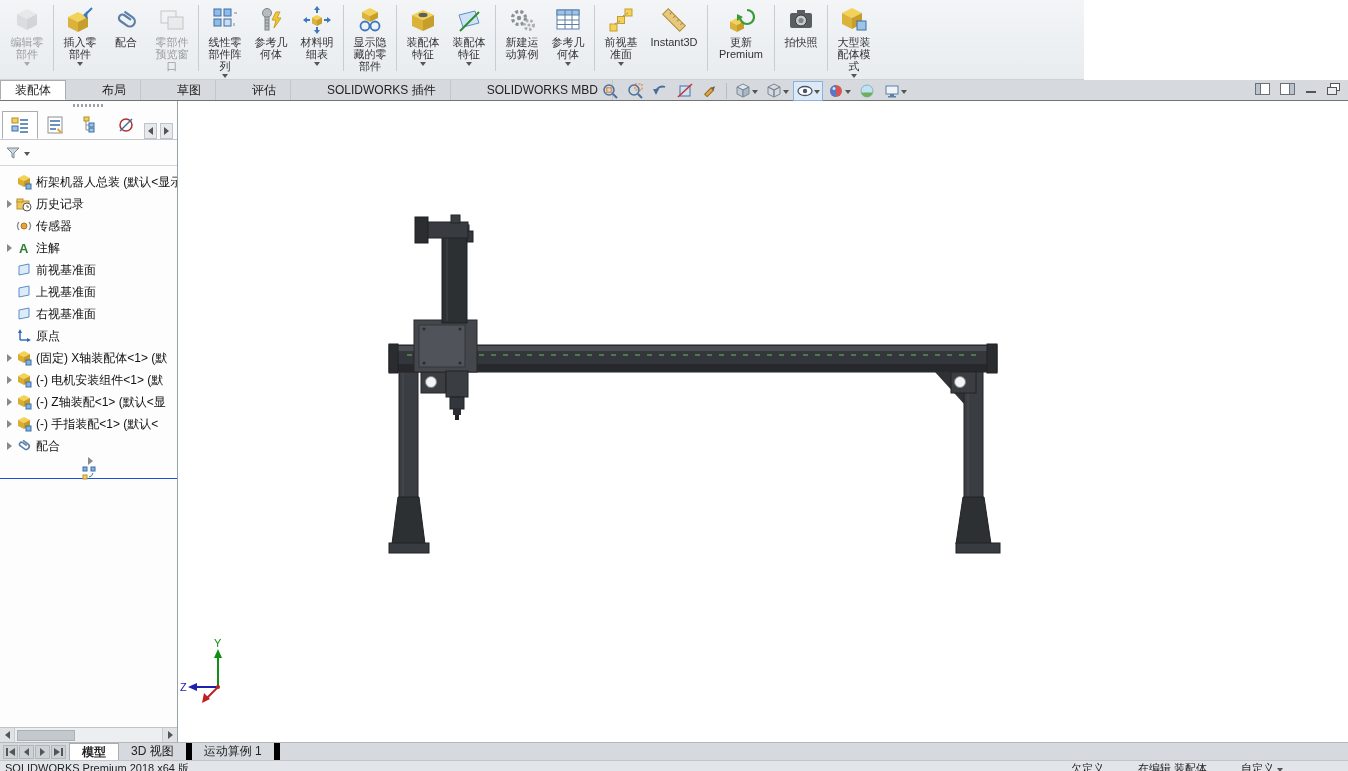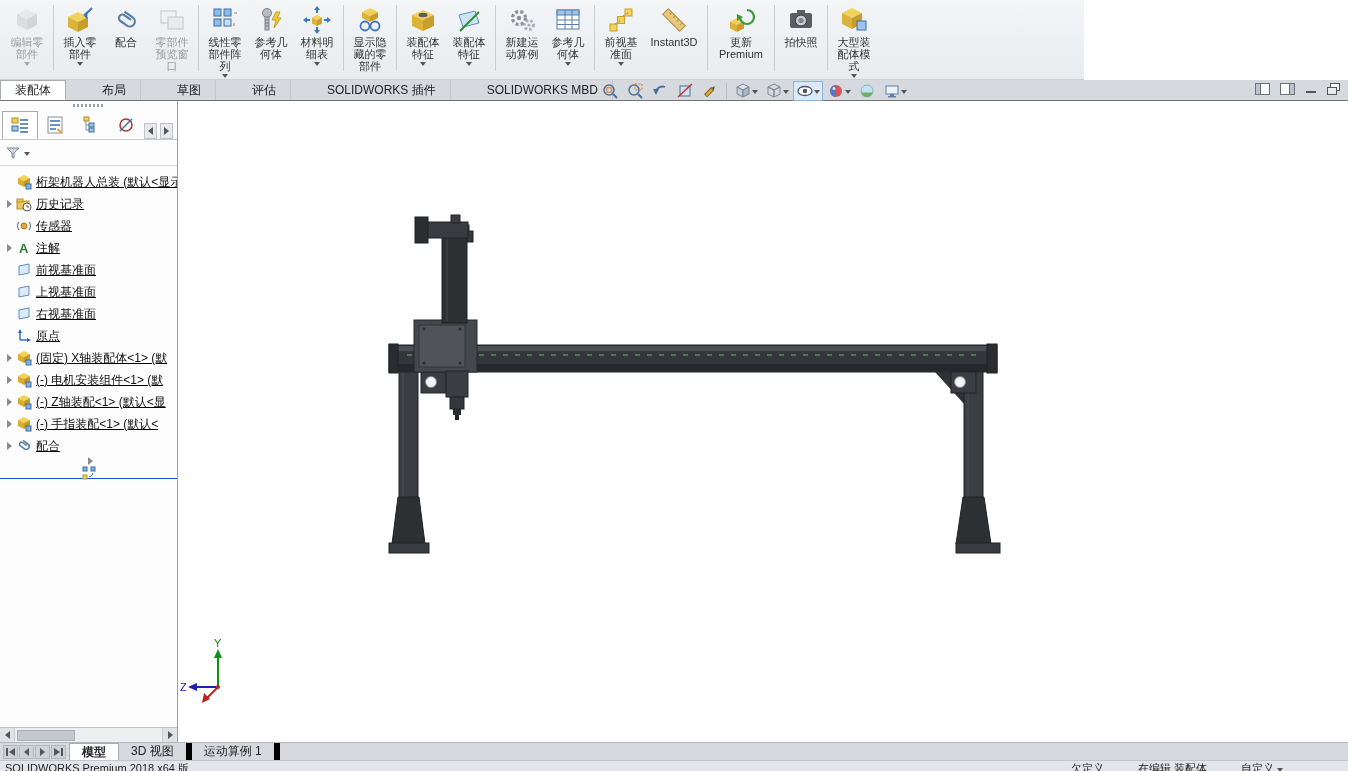--- a/index.html
+++ b/index.html
@@ -34,21 +34,21 @@
   .grip { height:9px; display:flex; justify-content:center; align-items:center; }
   .grip i { width:32px; height:3px; background:repeating-linear-gradient(90deg,#9aa2aa 0 2px,transparent 2px 4px); }
   .fm-tabs { display:flex; align-items:flex-end; height:30px; border-bottom:1px solid #c6cacd; padding:0 2px; }
   .ftab { width:36px; height:28px; display:flex; align-items:center; justify-content:center; border:1px solid transparent; }
   .ftab svg { width:20px; height:20px; }
   .ftab.active { background:#fff; border-color:#a9adb1; border-bottom-color:#fff; }
   .fm-arr { margin-left:auto; display:flex; gap:3px; padding-right:2px; }
   .fm-arr span { width:13px; height:16px; display:flex; align-items:center; justify-content:center; background:#e7eaed; border:1px solid #c0c4c8; }
   .filter-row { height:26px; display:flex; align-items:center; padding:0 5px; border-bottom:1px solid #d4d8db; gap:3px; }
   .filter-row svg { width:16px; height:16px; }
-  .tree { flex:1; overflow:hidden; padding-top:5px;text-decoration:underline; }
+  .tree { flex:1; overflow:hidden; padding-top:5px; }
   .trow { height:22px; display:flex; align-items:center; padding-left:3px; white-space:nowrap; }
   .trow .ar { width:12px; display:flex; justify-content:center; flex:none; }
   .trow .ar i { width:0; height:0; border-top:4px solid transparent; border-bottom:4px solid transparent; border-left:5px solid #8a8a8a; }
   .trow .ticon { width:16px; height:16px; margin:0 4px 0 1px; flex:none; }
   .trow .tl { font-size:12px; color:#111; overflow:hidden; }
   .trow.sel { border-bottom:1px solid #1d4ed8;flex-direction:column; }
   .trow.sel .tl { background:#eaf2fc; }
   .hscroll { height:15px; border-top:1px solid #c0c4c8; background:#eceef0; display:flex; align-items:center; }
   .hs-btn { width:15px; height:14px; display:flex; align-items:center; justify-content:center; background:#e0e3e6; border-right:1px solid #c8ccd0; flex:none; }
   .hs-btn.r { border-left:1px solid #c8ccd0; border-right:none; margin-left:auto; }

